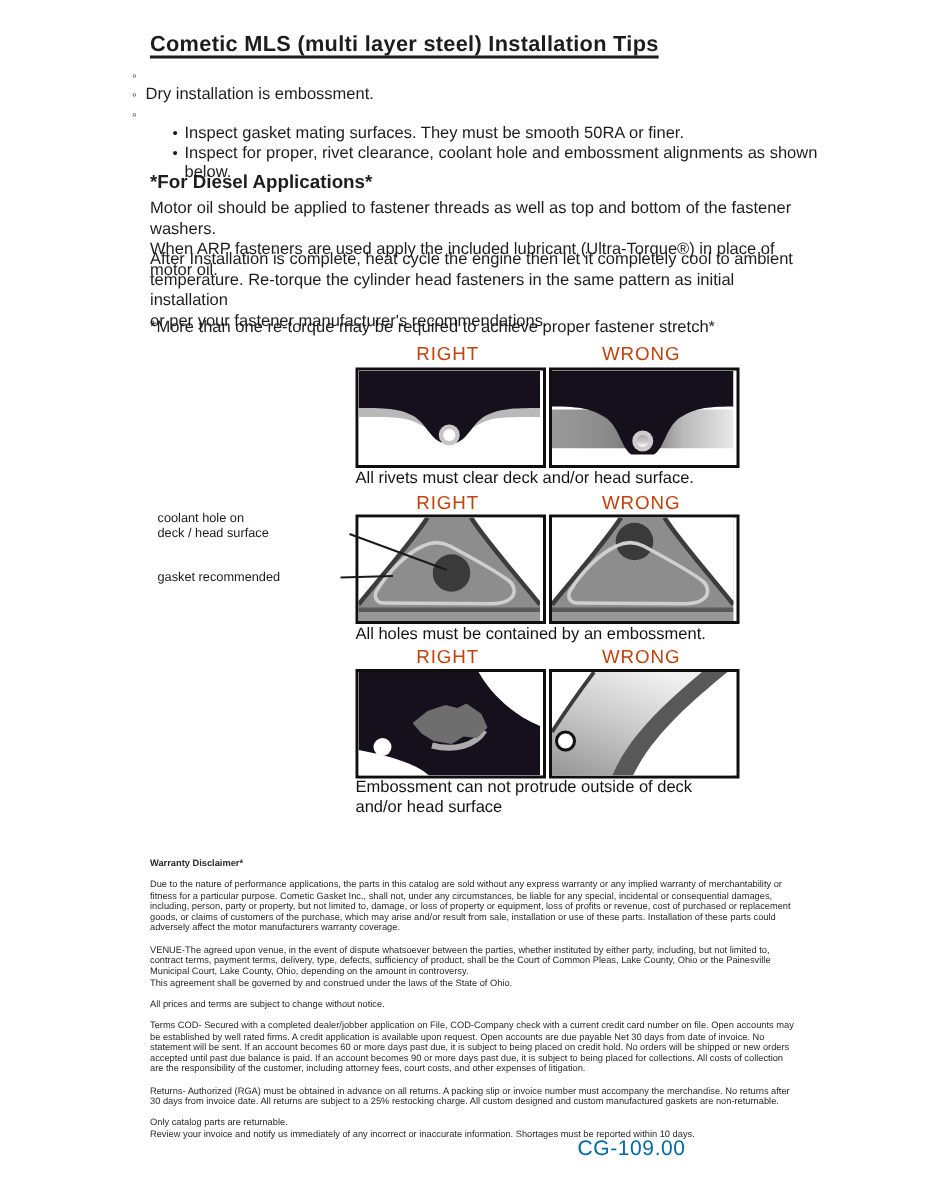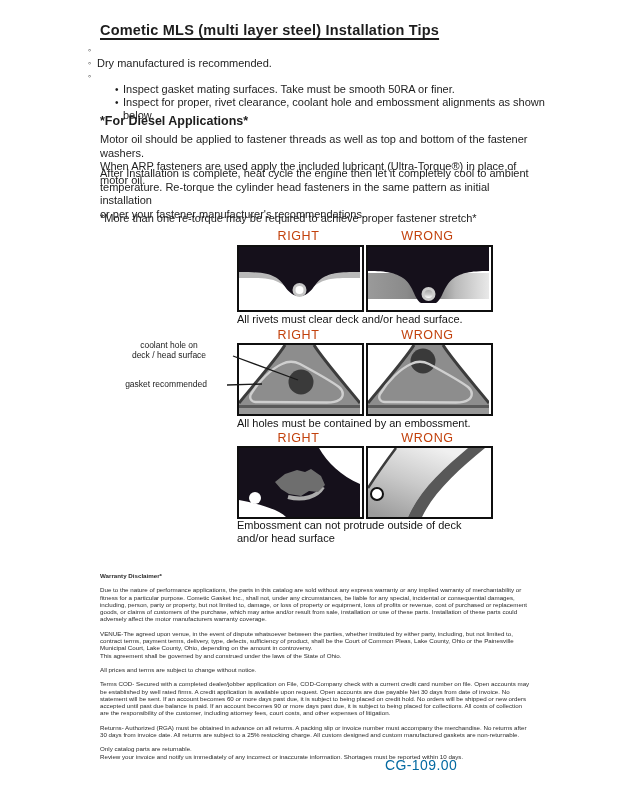--- a/index.html
+++ b/index.html
@@ -19,48 +19,48 @@
   .b-row.sub .marker{width:8px;flex:0 0 8px;font-size:10px;}
   .diesel-head{left:100px;top:114px;font-size:12.5px;font-weight:bold;}
   .para{left:100px;width:440px;font-size:11px;line-height:13.5px;}
   .p1{top:133px;}
   .p2{top:167px;}
   .note{top:212px;}
   .rw-label{width:123px;text-align:center;font-size:12.5px;letter-spacing:.6px;color:#c2410c;}
   .dbox{width:123px;border:2px solid #0f0f0f;background:#fff;box-sizing:content-box;}
   .dbox svg{display:block;}
   .cap{font-size:11px;line-height:13px;color:#141414;}
-  .side-label{font-size:8.5px;line-height:10px;text-align:center;color:#1a1a1a;}
+  .side-label{font-size:8.5px;line-height:10px;text-align:left;color:#1a1a1a;}
   .leader{pointer-events:none;}
   .disclaimer{left:100px;top:572px;width:436px;font-size:6.2px;line-height:7.3px;color:#2a2a2a;}
   .disclaimer .dh{font-weight:bold;margin-bottom:7px;}
   .disclaimer p{margin:0 0 7px 0;}
   .footer-code{left:385px;top:757px;font-size:14px;letter-spacing:.4px;color:#0369a1;}
 </style>
 </head>
 <body>
 
 <div class="page">
 
   <div class="abs title">Cometic MLS (multi layer steel) Installation Tips</div>
 
   <div class="abs bullets">
     <div class="b-row">
       <span class="marker">◦</span>
     </div>
     <div class="b-row">
       <span class="marker">◦</span>
-      <span>Dry manufactured is recommended.</span>
+      <span>Dry installation is embossment.</span>
     </div>
     <div class="b-row">
       <span class="marker">◦</span>
     </div>
     <div class="b-row sub">
       <span class="marker">•</span>
-      <span>Inspect gasket mating surfaces.  Take must be smooth 50RA or finer.</span>
+      <span>Inspect gasket mating surfaces.  They must be smooth 50RA or finer.</span>
     </div>
     <div class="b-row sub">
       <span class="marker">•</span>
       <span>Inspect for proper, rivet clearance, coolant hole and embossment alignments as shown below.</span>
     </div>
   </div>
 
   <div class="abs para p1">Motor oil should be applied to fastener threads as well as top and bottom of the fastener washers.<br>When ARP fasteners are used apply the included lubricant (Ultra-Torque®) in place of motor oil.</div>
   <div class="abs diesel-head">*For Diesel Applications*</div>
   <div class="abs para p2">After Installation is complete, heat cycle the engine then let it completely cool to ambient<br>temperature. Re-torque the cylinder head fasteners in the same pattern as initial installation<br>or per your fastener manufacturer's recommendations.</div>

